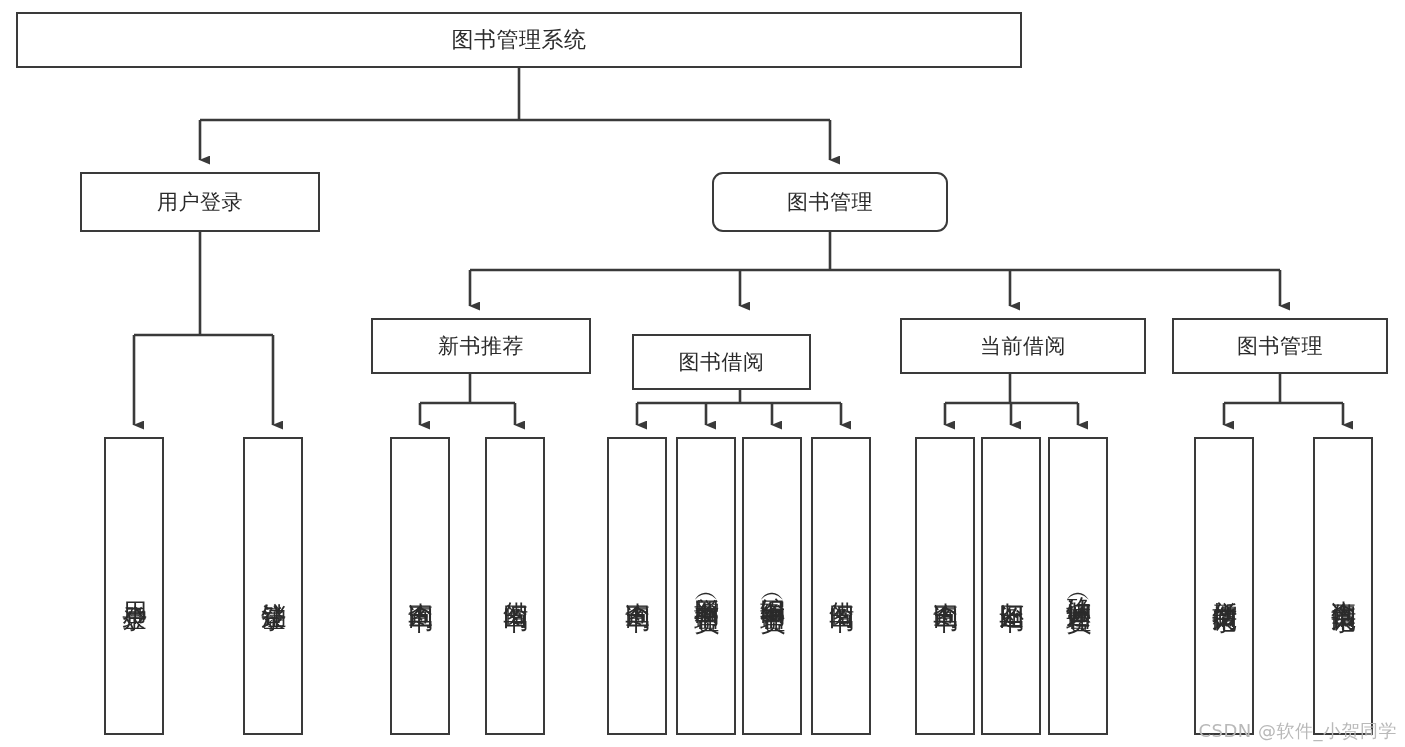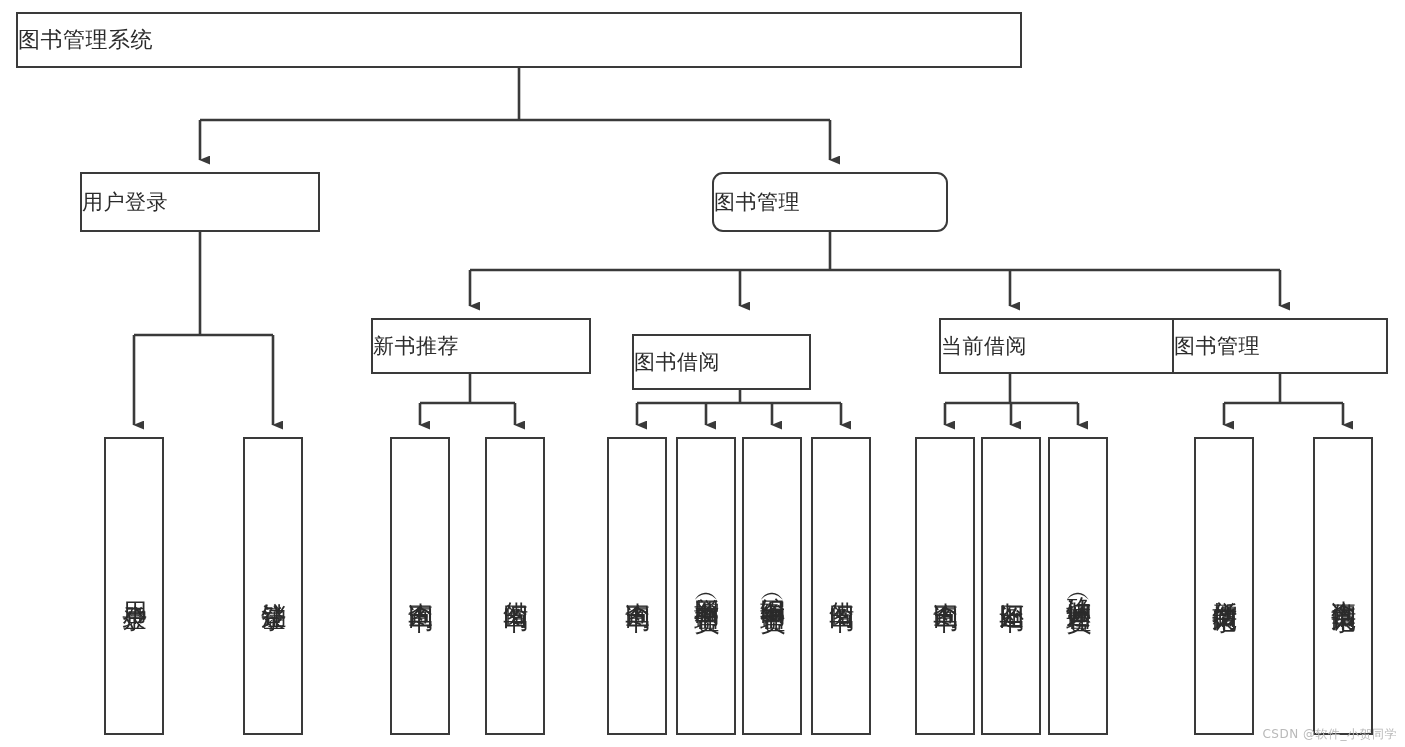--- a/index.html
+++ b/index.html
@@ -26,20 +26,21 @@
     height: 747px;
     pointer-events: none;
   }
   .node {
     position: absolute;
     box-sizing: border-box;
     background: #ffffff;
     border: 2px solid #3a3a3a;
     display: flex;
     align-items: center;
+    justify-content: center;
     color: #2b2b2b;
   }
   .node .label {
     display: block;
     text-align: center;
     line-height: 1.18;
     letter-spacing: 0.5px;
   }
   
   .node.h-node .label {
@@ -61,21 +62,21 @@
     font-size: 25px;
     line-height: 1.05;
     letter-spacing: 2px;
     white-space: nowrap;
     max-height: 286px;
   }
   #watermark {
     position: absolute;
     right: 8px;
     bottom: 4px;
-    font-size: 12px;
+    font-size: 18px;
     color: #b9b9b9;
     letter-spacing: 0.5px;
     white-space: nowrap;
   }
 </style>
 </head>
 <body>
 
 <div id="diagram-root">
 
@@ -140,21 +141,21 @@
   <div class="node h-node" style="left:712px; top:172px; width:236px; height:60px;border-radius:11px;">
     <span class="label">图书管理</span>
   </div>
 
   <div class="node h-node" style="left:371px; top:318px; width:220px; height:56px;">
     <span class="label">新书推荐</span>
   </div>
   <div class="node h-node" style="left:632px; top:334px; width:179px; height:56px;">
     <span class="label">图书借阅</span>
   </div>
-  <div class="node h-node" style="left:900px; top:318px; width:246px; height:56px;margin-left:39px;">
+  <div class="node h-node" style="left:900px; top:318px; width:246px; height:56px;">
     <span class="label">当前借阅</span>
   </div>
   <div class="node h-node" style="left:1172px; top:318px; width:216px; height:56px;">
     <span class="label">图书管理</span>
   </div>
 
   <div class="node leaf" style="left:104px; top:437px; width:60px; height:298px;">
     <span class="label">用户登录</span>
   </div>
   <div class="node leaf" style="left:243px; top:437px; width:60px; height:298px;">

